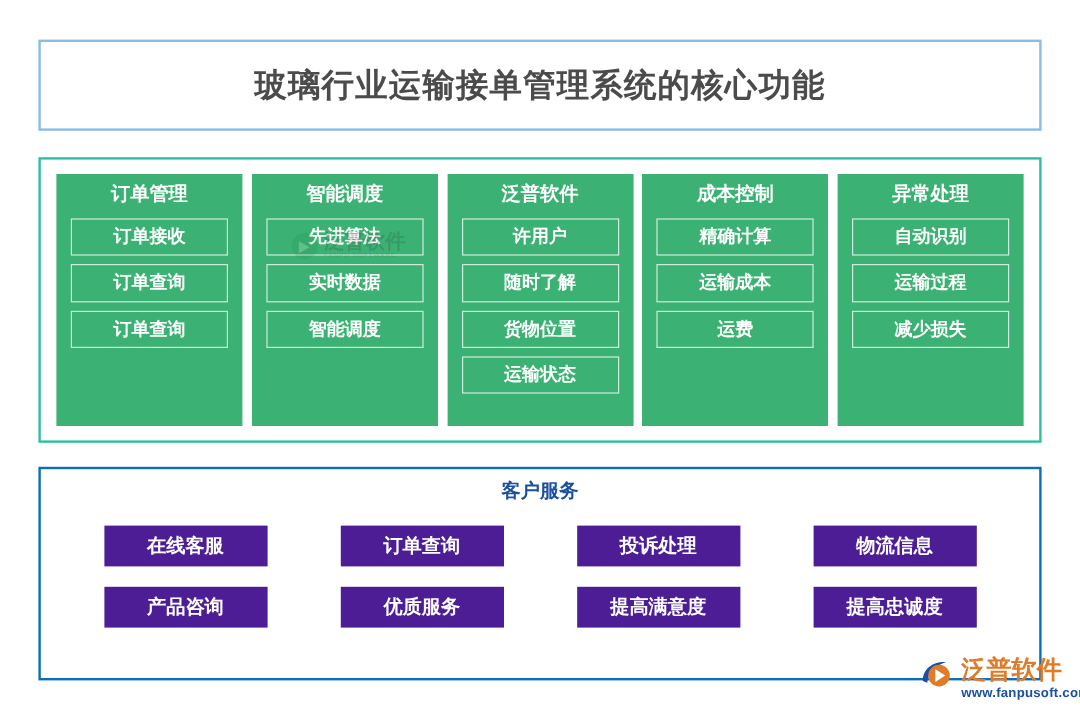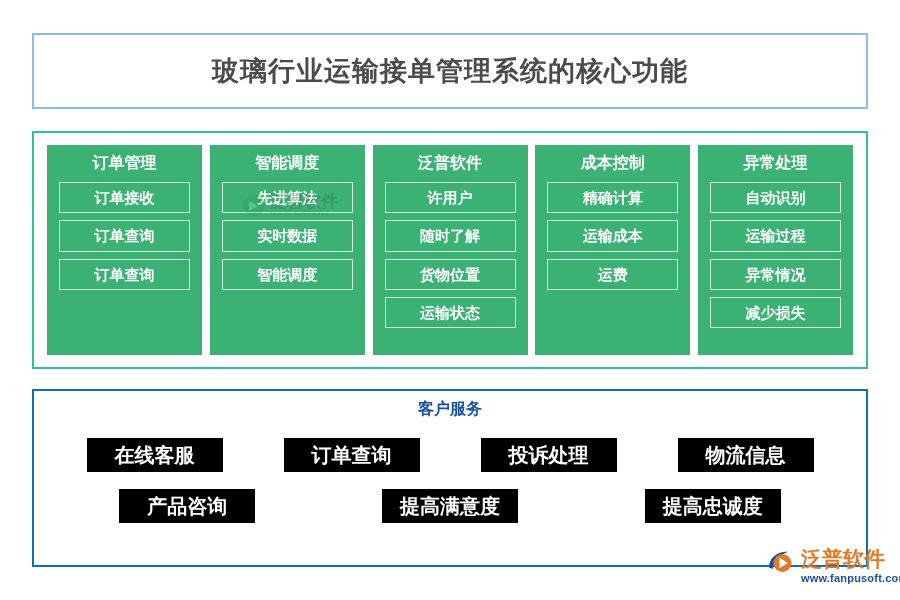--- a/index.html
+++ b/index.html
@@ -113,23 +113,23 @@
   }
   .blue-row {
     display: flex;
     justify-content: space-around;
     align-items: center;
     padding: 0 22px;
     margin-bottom: 17px;
   }
   .blue-row:last-child { margin-bottom: 0; margin-top: 16px; }
   .blue-btn {
-    background: #000000;
+    background: #4c1d95;
     color: #ffffff;
-    font-size: 20px;
+    font-size: 16px;
     font-weight: bold;
     width: 136px;
     height: 34px;
     display: flex;
     align-items: center;
     justify-content: center;
     box-sizing: border-box;
     white-space: nowrap;
   }
 
@@ -240,21 +240,20 @@
       <div class="green-col-title">成本控制</div>
       <div class="green-item">精确计算</div>
       <div class="green-item">运输成本</div>
       <div class="green-item">运费</div>
     </div>
 
     <div class="green-col">
       <div class="green-col-title">异常处理</div>
       <div class="green-item">自动识别</div>
       <div class="green-item">运输过程</div>
-      <div class="green-item">异常情况</div>
       <div class="green-item">减少损失</div>
     </div>
 
   </div>
 
   <div class="wm-center">
     <div class="wm-mark"></div>
     <div>
       <div class="wm-txt">泛普软件</div>
       <div class="wm-sub">FANPU SOFTWARE</div>
@@ -266,20 +265,21 @@
 
     <div class="blue-row">
       <div class="blue-btn">在线客服</div>
       <div class="blue-btn">订单查询</div>
       <div class="blue-btn">投诉处理</div>
       <div class="blue-btn">物流信息</div>
     </div>
 
     <div class="blue-row">
       <div class="blue-btn">产品咨询</div>
+      <div class="blue-btn">优质服务</div>
       <div class="blue-btn">提高满意度</div>
       <div class="blue-btn">提高忠诚度</div>
     </div>
   </div>
 
   <div class="logo">
     <svg class="logo-mark" viewBox="0 0 40 40">
       <path d="M4 26 C4 12, 16 4, 30 5 C18 9, 10 16, 9 28 Z" fill="#1B4FA0"></path>
       <circle cx="22" cy="20" r="12" fill="#E07B28"></circle>
       <path d="M18 13 L18 27 L29 20 Z" fill="#ffffff"></path>

